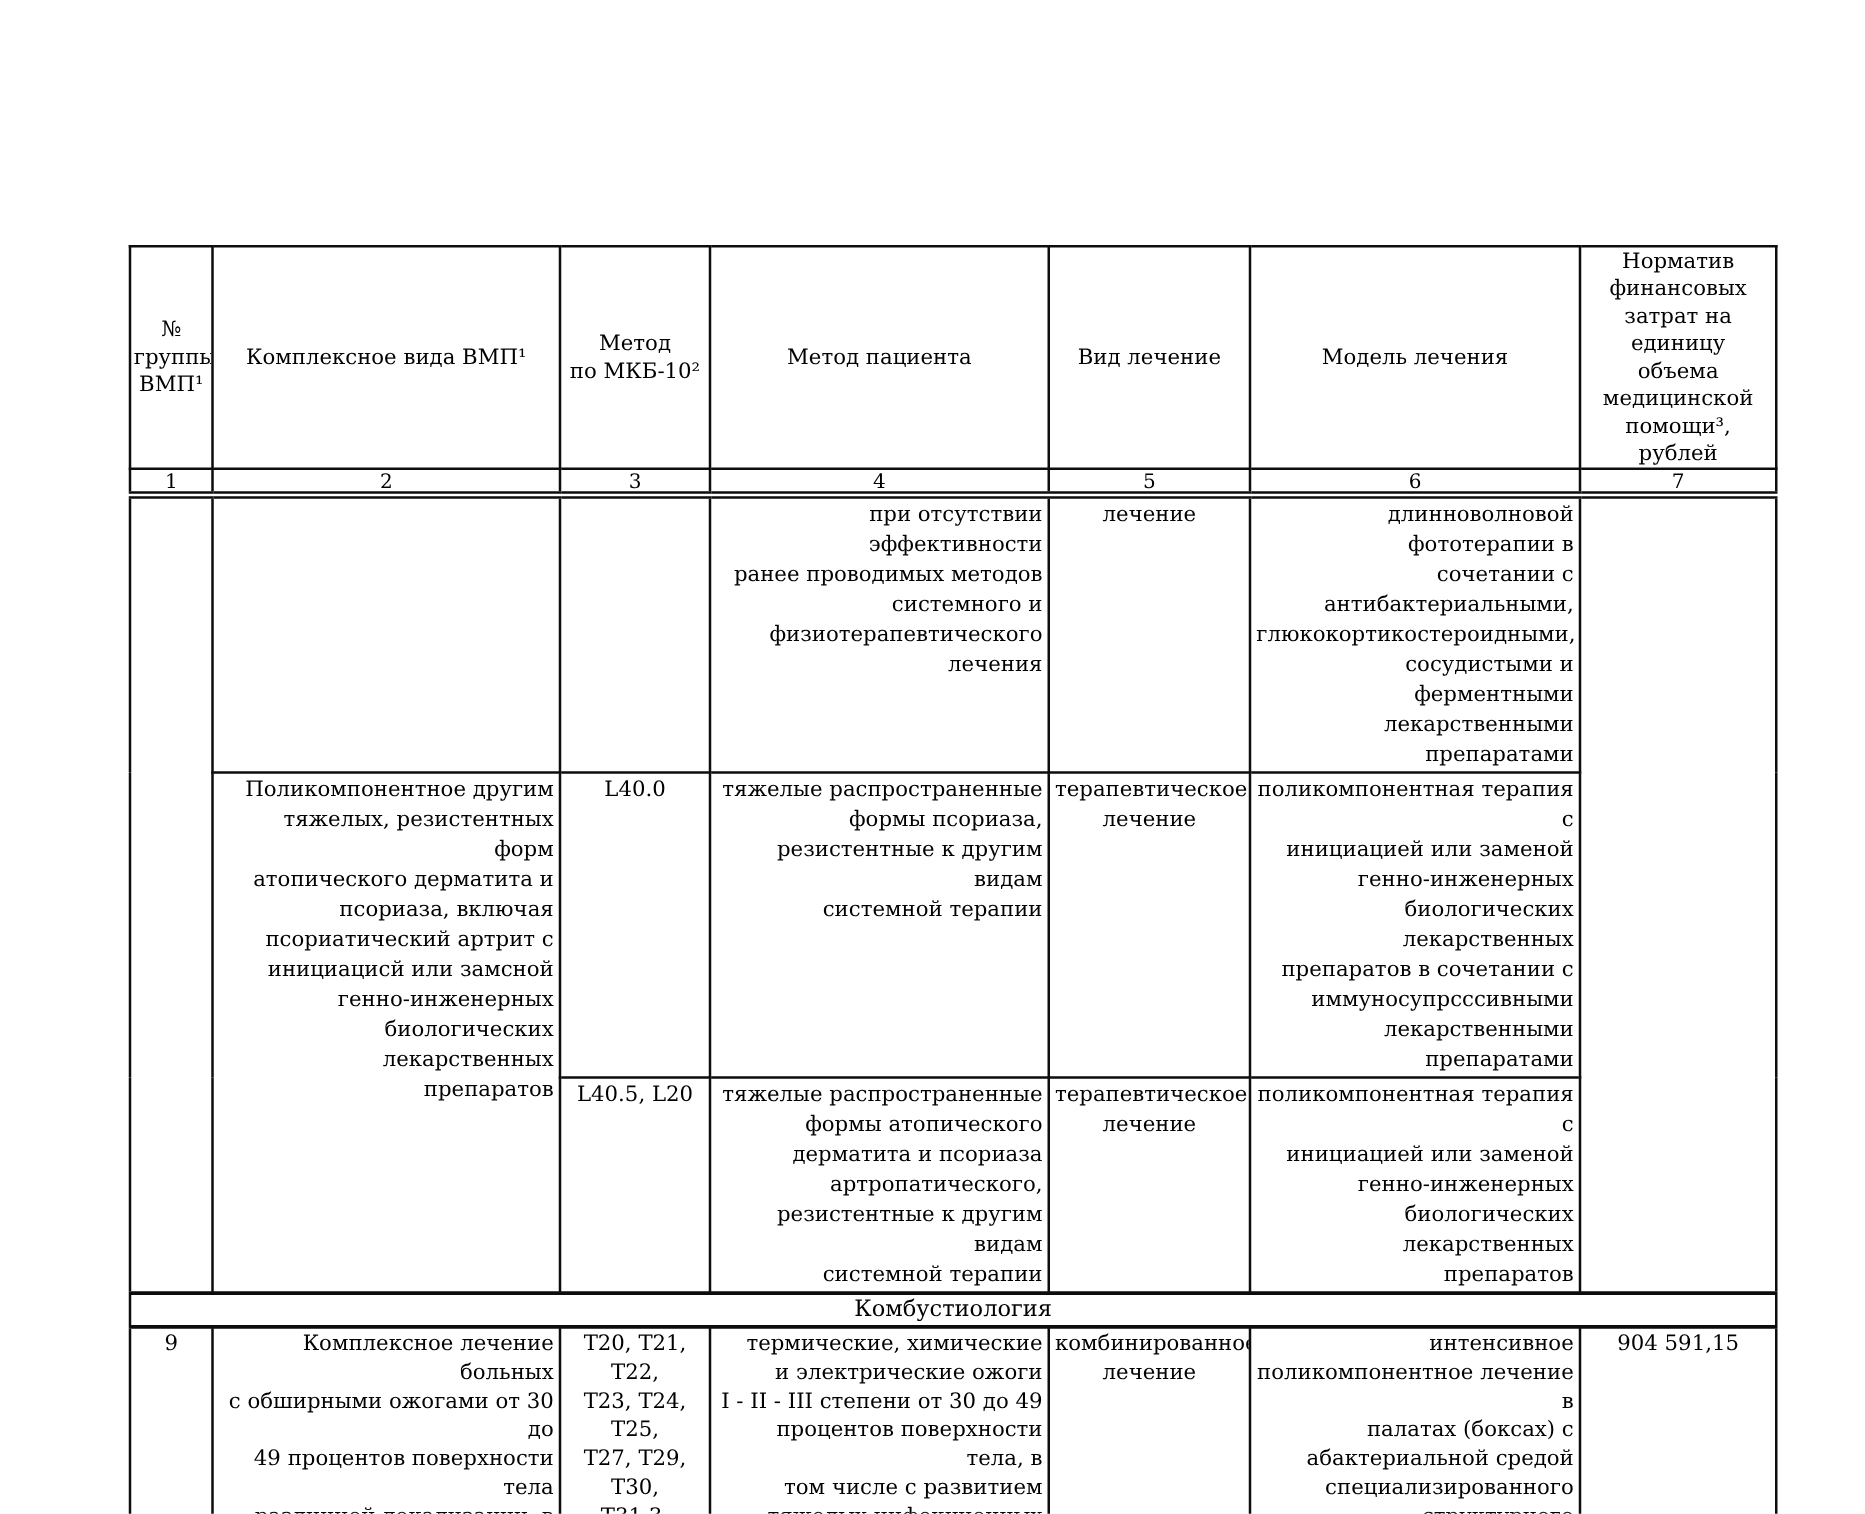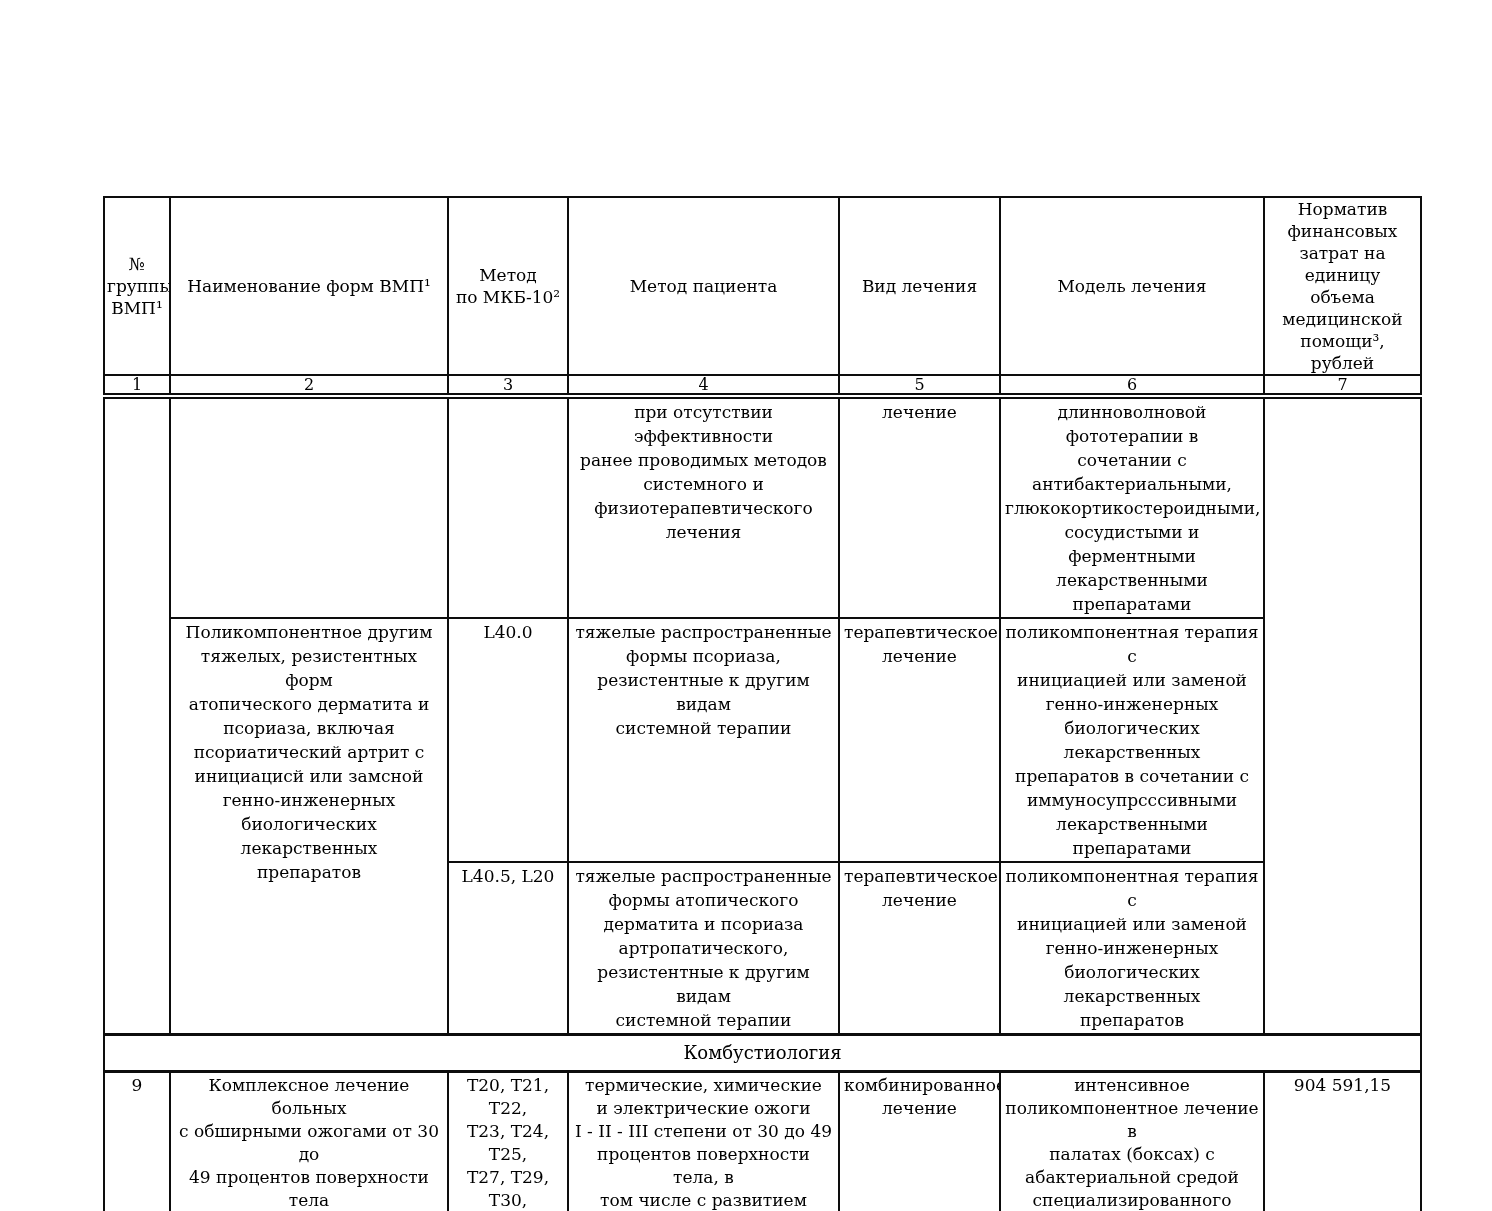--- a/index.html
+++ b/index.html
@@ -41,21 +41,21 @@
     padding: 0 2px;
   }
   tr.num td {
     text-align: center;
     vertical-align: middle;
     font-size: 16px;
     line-height: 17px;
     padding: 0;
     border-bottom: 6px double #0d0d0d;
   }
-  td.tl { text-align: center; }
+  td.tl { text-align: right; }
   td.tc { text-align: center; margin-left: 46px; }
   tr.section td {
     text-align: center;
     vertical-align: middle;
     border-top: 3px solid #0d0d0d;
     border-bottom: 3px solid #0d0d0d;
     font-size: 18px;
     line-height: 22px;
     padding: 0;
   }
@@ -76,25 +76,25 @@
       <col style="width:271px">
       <col style="width:161px">
       <col style="width:264px">
       <col style="width:157px">
     </colgroup>
     <tbody>
         <tr class="hdr" style="height:138px">
       <td>№
 группы
 ВМП¹</td>
-      <td>Наименование форм ВМП¹</td>
+      <td>Комплексное вида ВМП¹</td>
       <td>Метод
 по МКБ-10²</td>
       <td>Метод пациента</td>
-      <td>Вид лечения</td>
+      <td>Вид лечение</td>
       <td>Модель лечения</td>
       <td>Норматив
 финансовых
 затрат на единицу
 объема
 медицинской
 помощи³, рублей</td>
     </tr>
     <tr class="num" style="height:19px">
       <td>1</td>
@@ -157,21 +157,21 @@
 резистентные к другим видам
 системной терапии</td>
       <td class="tc">терапевтическое
 лечение</td>
       <td class="tl">поликомпонентная терапия с
 инициацией или заменой
 генно-инженерных
 биологических лекарственных
 препаратов</td>
     </tr>
-    <tr class="section" style="height:37px">
+    <tr class="section" style="height:27px">
       <td colspan="7">Комбустиология</td>
     </tr>
     <tr class="r9" style="height:140px">
       <td class="tc">9</td>
       <td class="tl">Комплексное лечение больных
 с обширными ожогами от 30 до
 49 процентов поверхности тела
 различной локализации, в том
 числе термоингаляционными
 травмами</td>

